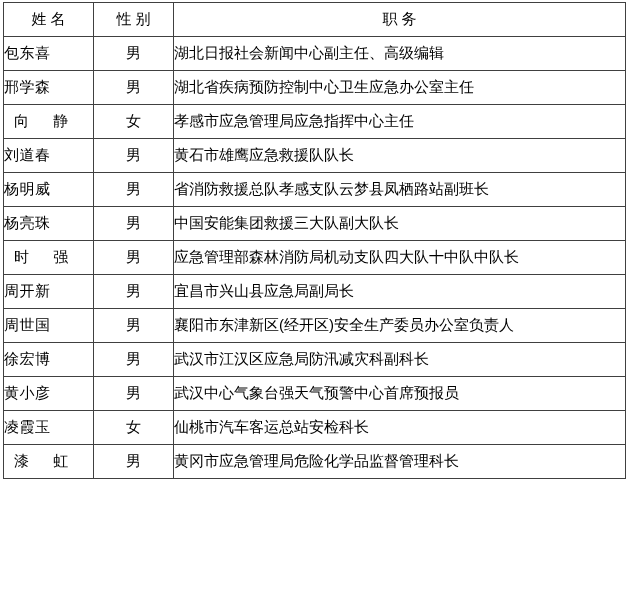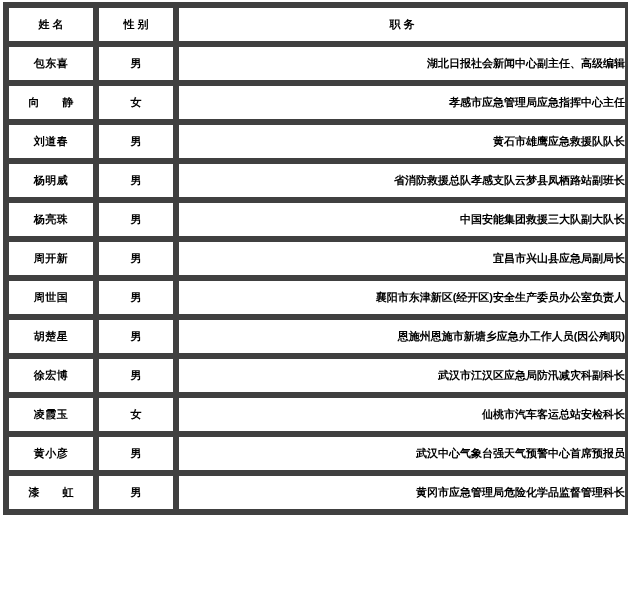--- a/index.html
+++ b/index.html
@@ -17,49 +17,48 @@
     padding: 2px 3px 0 3px;
     box-sizing: border-box;
   }
   table.person-table {
     border-collapse: collapse;
     width: 622px;
     table-layout: fixed;
   }
   table.person-table td,
   table.person-table th {
-    border: 6px solid #404040;
+    border: 1px solid #404040;
     padding: 0;
     height: 33px;
     vertical-align: middle;
-    font-weight: bold;
-    font-size: 11px;
+    font-weight: normal;
+    font-size: 15px;
   }
   thead th {
     text-align: center;
     font-size: 16px;
     font-weight: bold;
     height: 35px;
   }
   col.c-name { width: 90px; }
   col.c-gender { width: 80px; }
   col.c-title { width: 452px; }
 
   td.name {
-    text-align: center;
     font-size: 15.5px;
     letter-spacing: 0.5px;
     margin-top: 24px;
   }
   td.gender {
     text-align: center;
     font-size: 15px;
   }
   td.title {
-    text-align: right;
+    text-align: left;
     padding-left: 10px;
     font-size: 15px;
     white-space: nowrap;
     overflow: hidden;
   }
   
   td.name.spread {
     letter-spacing: 10px;
     text-indent: 10px;
   }
@@ -81,68 +80,73 @@
         <th>职 务</th>
       </tr>
     </thead>
     <tbody id="table-body">
         <tr>
           <td class="name">包东喜</td>
           <td class="gender">男</td>
           <td class="title">湖北日报社会新闻中心副主任、高级编辑</td>
         </tr>
         <tr>
+          <td class="name">邢学森</td>
+          <td class="gender">男</td>
+          <td class="title">湖北省疾病预防控制中心卫生应急办公室主任</td>
+        </tr>
+        <tr>
           <td class="name spread">向 静</td>
           <td class="gender">女</td>
           <td class="title">孝感市应急管理局应急指挥中心主任</td>
         </tr>
         <tr>
           <td class="name">刘道春</td>
           <td class="gender">男</td>
           <td class="title">黄石市雄鹰应急救援队队长</td>
         </tr>
         <tr>
           <td class="name">杨明威</td>
           <td class="gender">男</td>
           <td class="title">省消防救援总队孝感支队云梦县凤栖路站副班长</td>
         </tr>
         <tr>
           <td class="name">杨亮珠</td>
           <td class="gender">男</td>
           <td class="title">中国安能集团救援三大队副大队长</td>
         </tr>
         <tr>
+          <td class="name spread">时 强</td>
+          <td class="gender">男</td>
+          <td class="title">应急管理部森林消防局机动支队四大队十中队中队长</td>
+        </tr>
+        <tr>
           <td class="name">周开新</td>
           <td class="gender">男</td>
           <td class="title">宜昌市兴山县应急局副局长</td>
         </tr>
         <tr>
           <td class="name">周世国</td>
           <td class="gender">男</td>
           <td class="title">襄阳市东津新区(经开区)安全生产委员办公室负责人</td>
         </tr>
         <tr>
-          <td class="name">胡楚星</td>
-          <td class="gender">男</td>
-          <td class="title">恩施州恩施市新塘乡应急办工作人员(因公殉职)</td>
-        </tr>
-        <tr>
           <td class="name">徐宏博</td>
           <td class="gender">男</td>
           <td class="title">武汉市江汉区应急局防汛减灾科副科长</td>
         </tr>
         <tr>
+          <td class="name">黄小彦</td>
+          <td class="gender">男</td>
+          <td class="title">武汉中心气象台强天气预警中心首席预报员</td>
+        </tr>
+        <tr>
           <td class="name">凌霞玉</td>
           <td class="gender">女</td>
           <td class="title">仙桃市汽车客运总站安检科长</td>
-        </tr>
-        <tr>
-          <td class="name">黄小彦</td>
-          <td class="gender">男</td>
-          <td class="title">武汉中心气象台强天气预警中心首席预报员</td>
         </tr>
         <tr>
           <td class="name spread">漆 虹</td>
           <td class="gender">男</td>
           <td class="title">黄冈市应急管理局危险化学品监督管理科长</td>
         </tr>
       </tbody>
   </table>
 </div>
 

